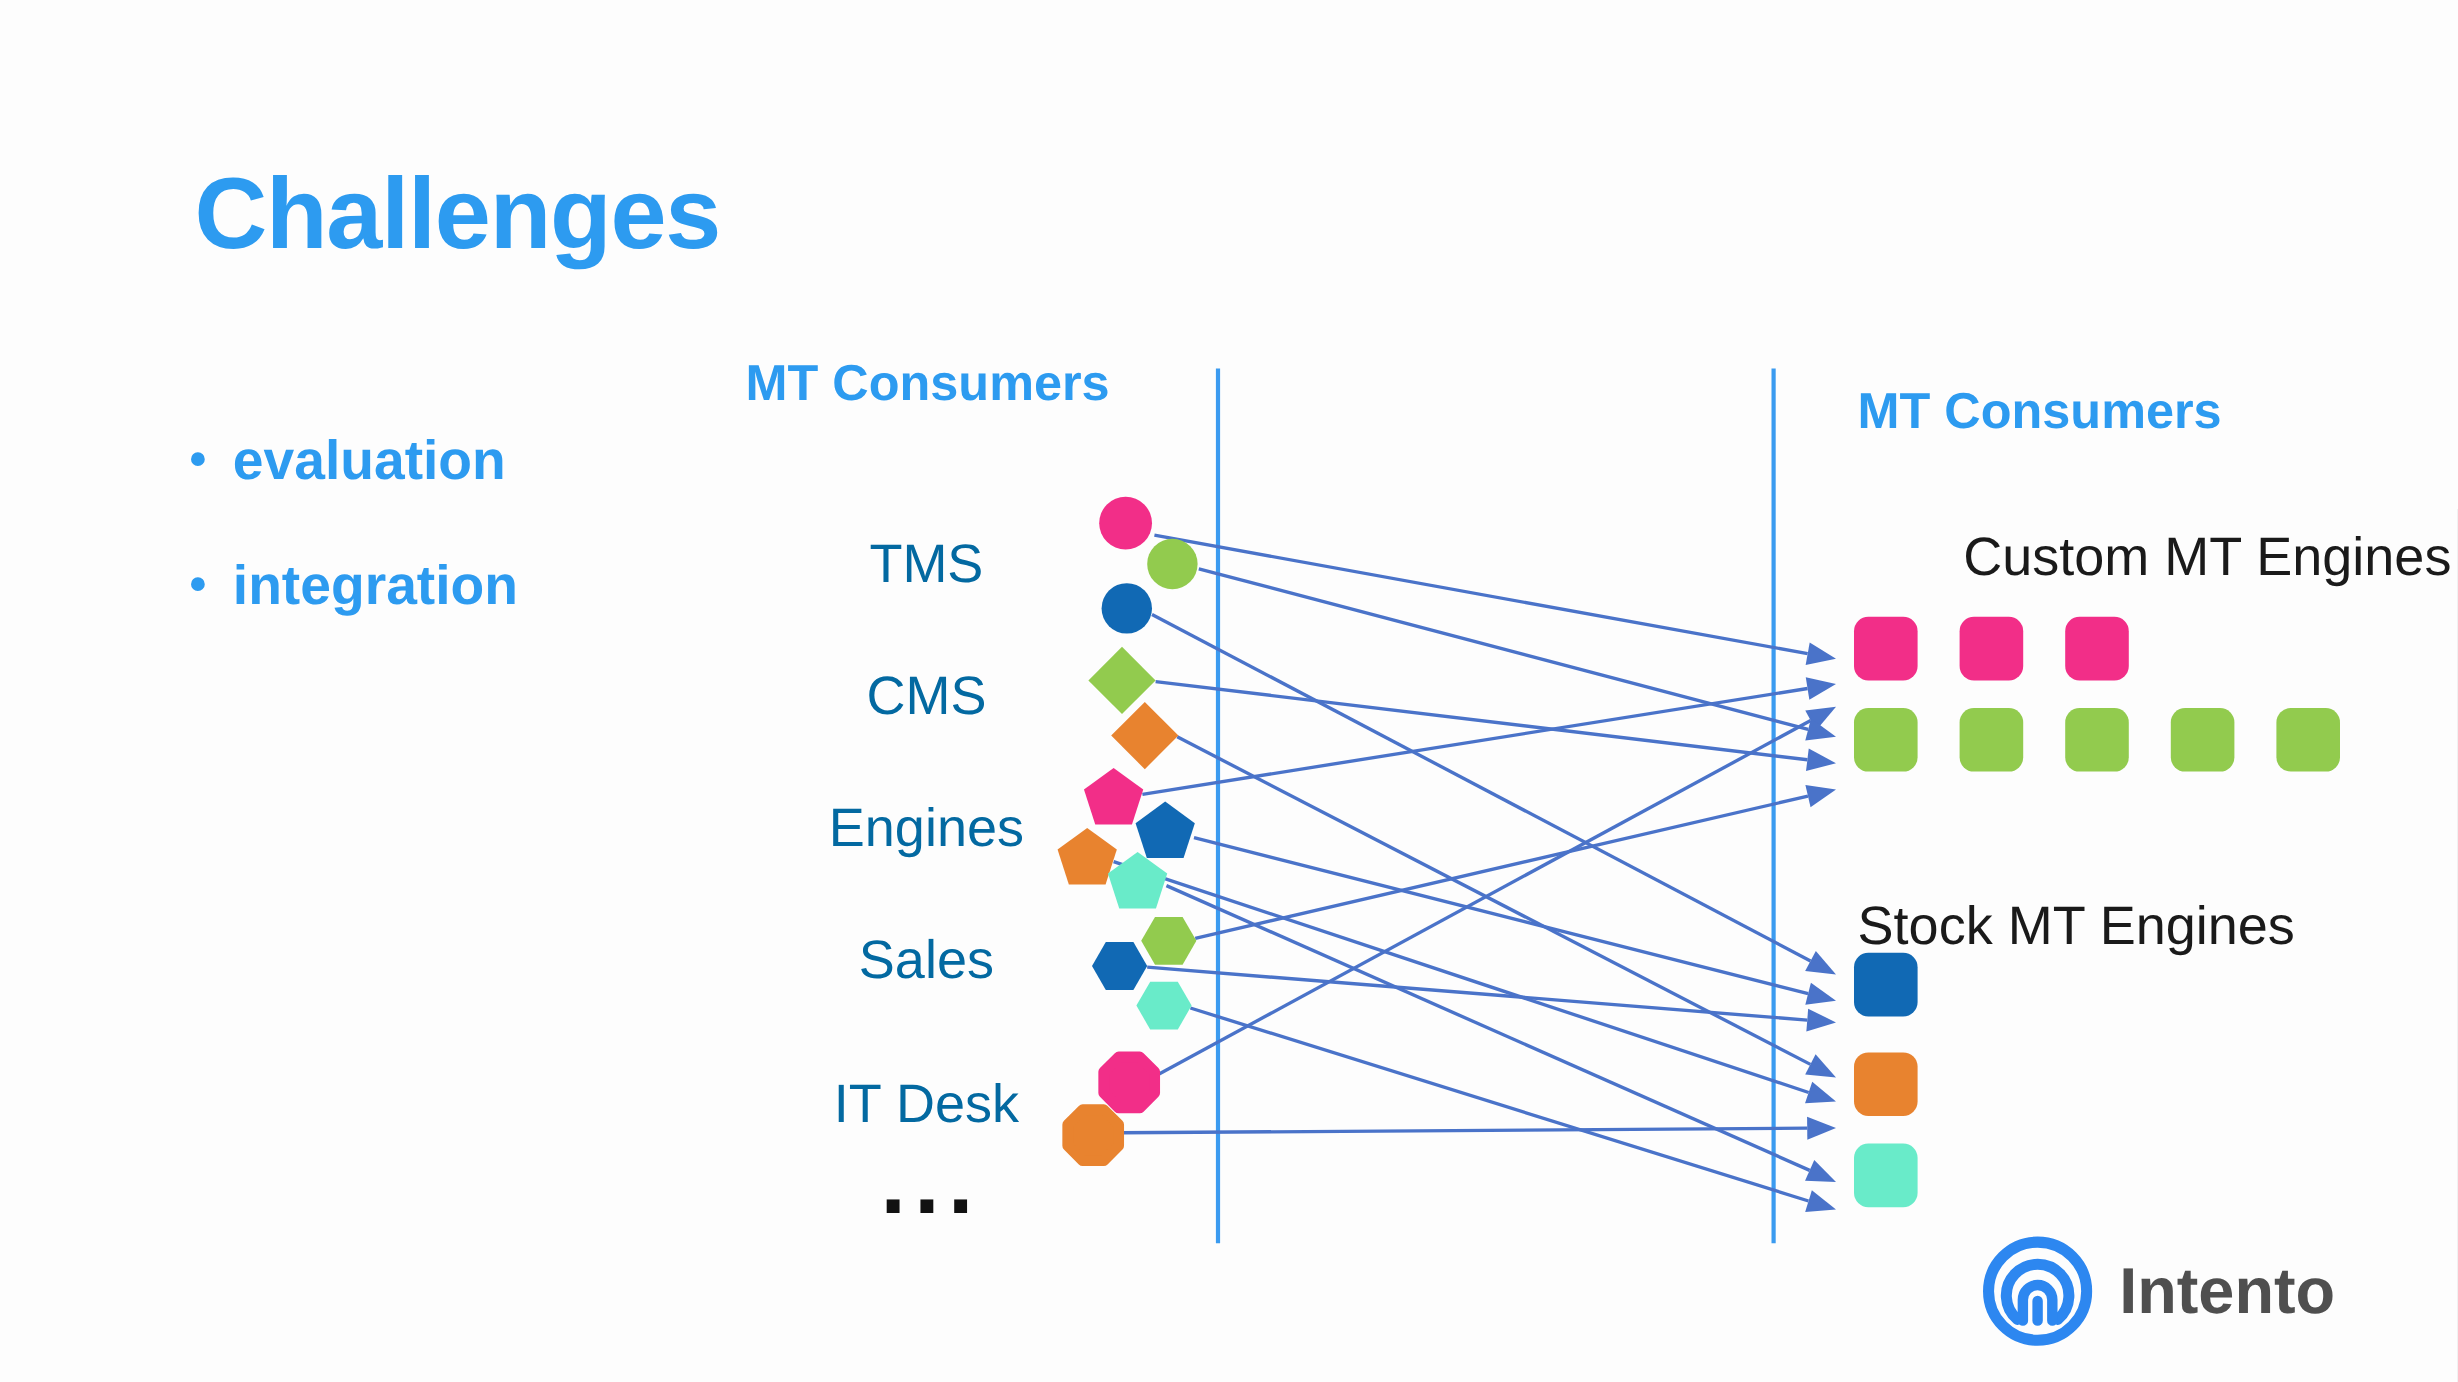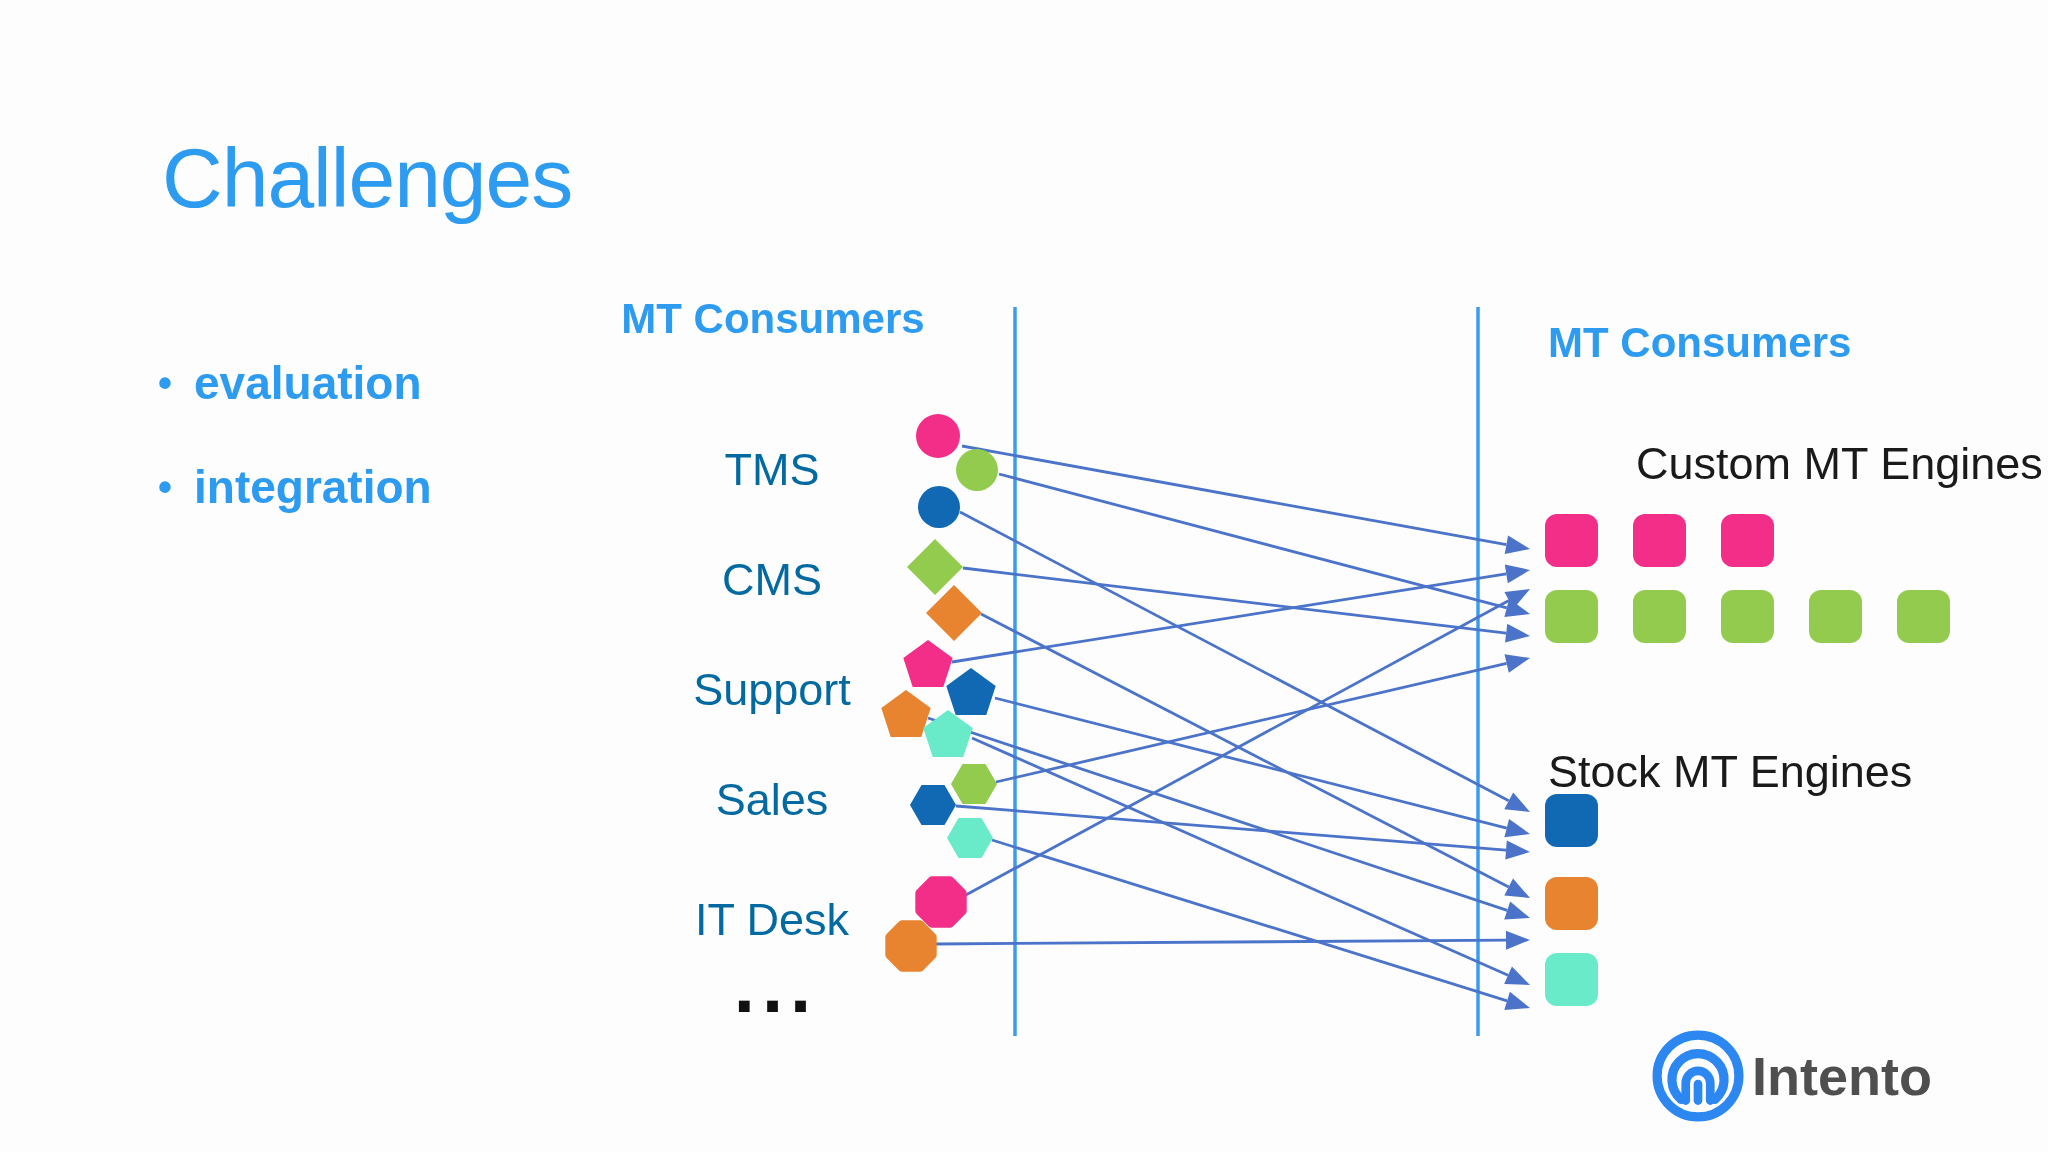--- a/index.html
+++ b/index.html
@@ -1,21 +1,21 @@
 <!DOCTYPE html>
 <html><head>
 <meta charset="utf-8">
 <style>
   html,body{margin:0;padding:0;background:#e8e8e8;}
   .slide{
     position:relative;width:2048px;height:1152px;background:#fdfdfd;
     overflow:hidden;font-family:"Liberation Sans",sans-serif;
   }
   .title{
-    position:absolute;left:162px;top:132px;font-size:84px;font-weight:normal;
+    position:absolute;left:162px;top:132px;font-size:84px;font-weight:bold;
     color:#2D9BF0;letter-spacing:-1px;line-height:1.1;
   }
   .bullets{position:absolute;left:158px;top:352px;}
   .bullet-row{display:flex;align-items:center;height:62px;margin-bottom:42px;
     font-size:46px;font-weight:bold;color:#2D9BF0;}
   .bullet-dot{width:36px;font-size:40px;}
   .col-header{position:absolute;font-size:42px;font-weight:bold;color:#2D9BF0;white-space:nowrap;}
   .col-header.left{left:773px;top:295px;transform:translateX(-50%);}
   .col-header.right{left:1548px;top:319px;}
   .engines-label{position:absolute;font-size:45px;color:#1A1A1A;white-space:nowrap;}
@@ -26,21 +26,21 @@
     font-size:45px;color:#0369a1;white-space:nowrap;line-height:56px;height:56px;
   }
   .cl-0{top:442px;} .cl-1{top:552px;} .cl-2{top:662px;} .cl-3{top:772px;} .cl-4{top:880px;margin-top:12px;}
   .ellipsis{
     position:absolute;left:776px;top:948px;transform:translateX(-50%);
     font-size:76px;font-weight:bold;color:#111;letter-spacing:7px;line-height:76px;
   }
   #diagram-svg{position:absolute;left:0;top:0;}
   .logo{position:absolute;left:1652px;top:1030px;display:flex;align-items:center;}
   .logo-mark{width:92px;height:92px;}
-  .logo-text{font-size:54px;font-weight:bold;color:#4F4F4F;margin-left:8px;letter-spacing:0px;}
+  .logo-text{font-size:54px;font-weight:bold;color:#4F4F4F;margin-left:22px;letter-spacing:0px;}
 </style>
 </head>
 <body>
 
 <div class="slide">
 
   <div class="title">Challenges</div>
 
   <div class="bullets">
     <div class="bullet-row">
@@ -54,21 +54,21 @@
   </div>
 
   <div class="col-header left">MT Consumers</div>
   <div class="col-header right">MT Consumers</div>
 
   <div class="engines-label custom">Custom MT Engines</div>
   <div class="engines-label stock">Stock MT Engines</div>
 
   <div class="consumer-label cl-0">TMS</div>
   <div class="consumer-label cl-1">CMS</div>
-  <div class="consumer-label cl-2">Support</div>
+  <div class="consumer-label cl-2">Engines</div>
   <div class="consumer-label cl-3">Sales</div>
   <div class="consumer-label cl-4">IT Desk</div>
 
   <div class="ellipsis">...</div>
 
   <svg id="diagram-svg" width="2048" height="1152" viewBox="0 0 2048 1152">
       <line x1="1015" y1="307" x2="1015" y2="1036" stroke="#3B9BF0" stroke-width="3.5"></line>
       <line x1="1478" y1="307" x2="1478" y2="1036" stroke="#3B9BF0" stroke-width="3.5"></line>
       <line x1="962" y1="446" x2="1506.385129085667" y2="544.717725872929" stroke="#4A73C9" stroke-width="2.8"></line>
       <polygon points="1530,549 1504.7,554.1 1508.1,535.4" fill="#4A73C9"></polygon>

